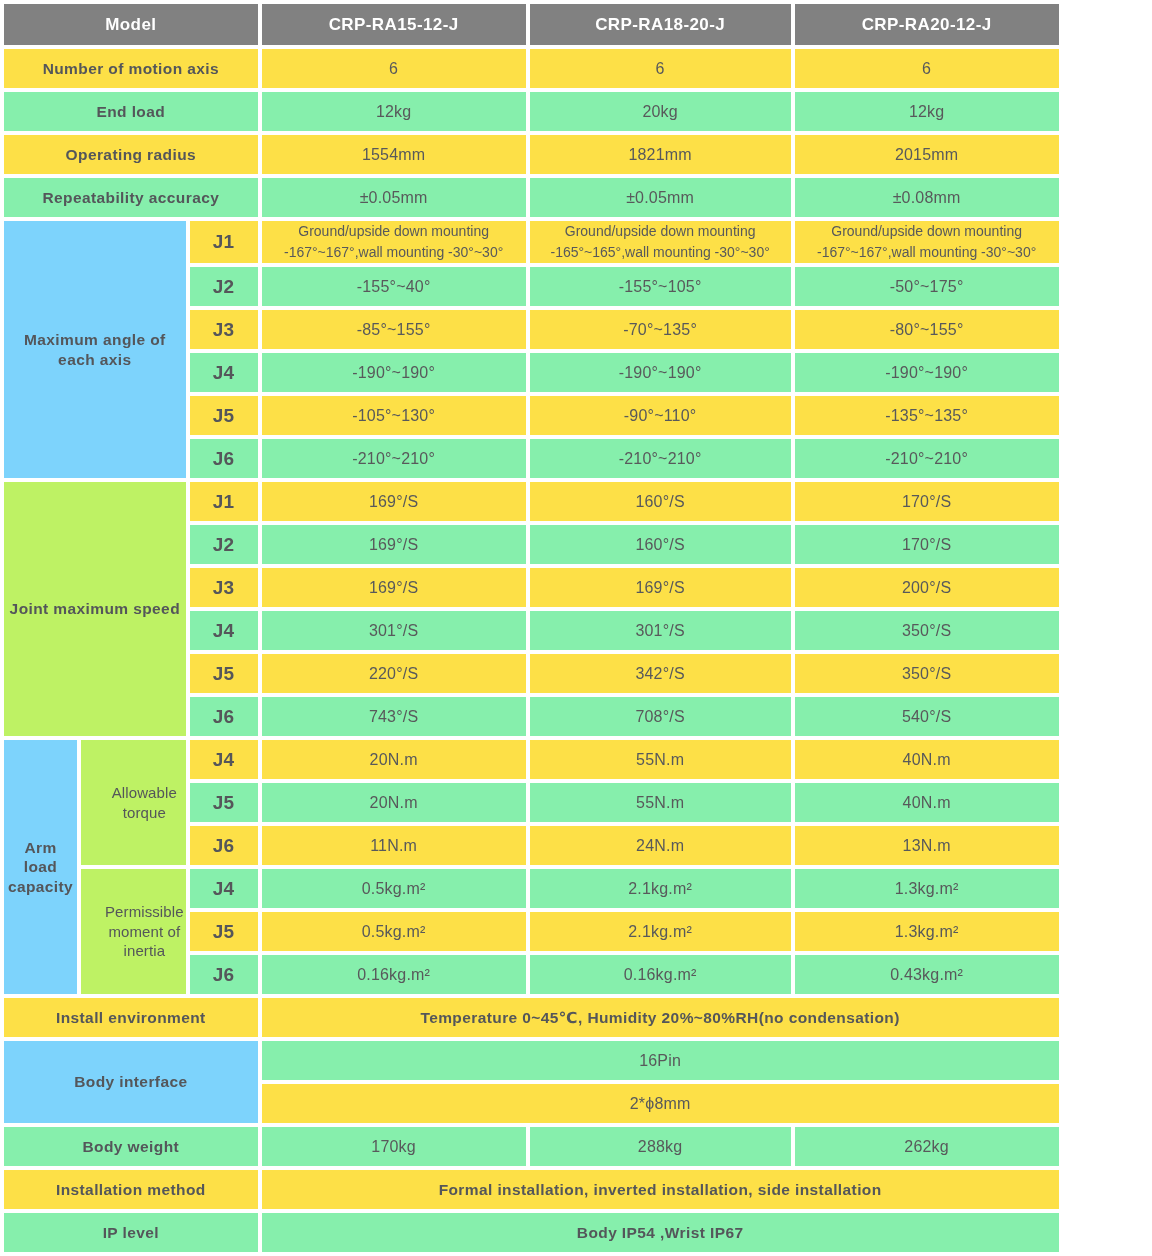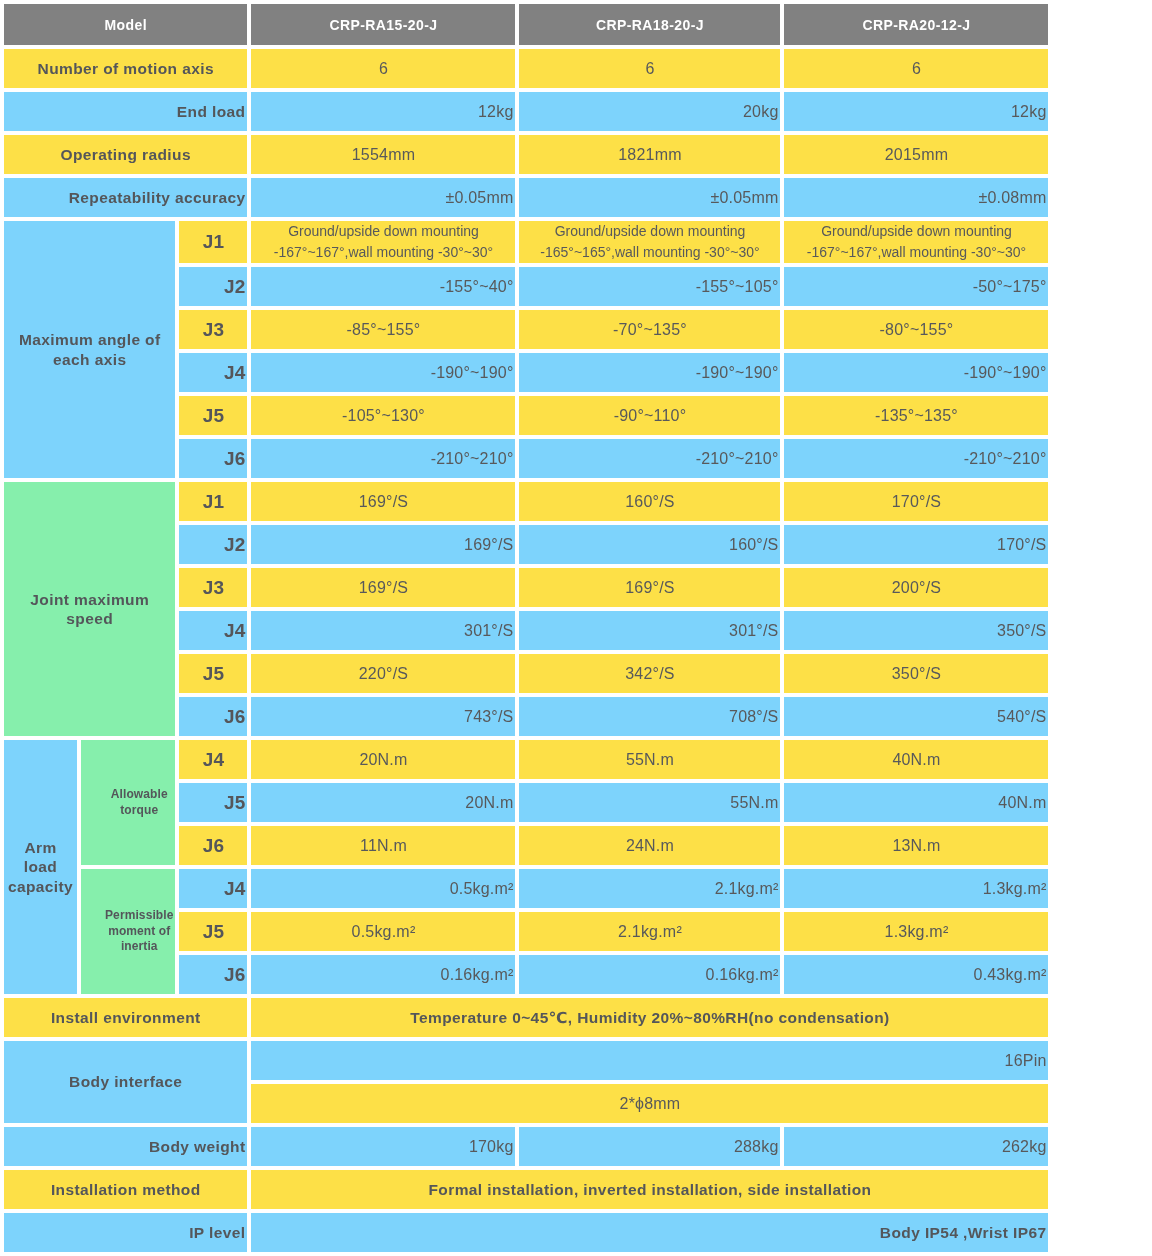--- a/index.html
+++ b/index.html
@@ -12,47 +12,47 @@
     border-spacing:4px;
     table-layout:fixed;
     margin:0;
   }
   td {
     text-align:center; vertical-align:middle;
     height:39px; padding:0 2px;
     font-size:16px; color:#58595b; letter-spacing:0.2px;
     overflow:hidden;
   }
-  .hdr { background:#818181; color:#ffffff; font-weight:bold; font-size:14px; height:41px; letter-spacing:0.4px; }
+  .hdr { background:#818181; color:#ffffff; font-weight:bold; font-size:17px; height:41px; letter-spacing:0.4px; }
   .w   { background:#fde047; }
-  .g   { background:#7dd3fc;text-align:right; }
+  .g   { background:#86efac; }
   .mg  { background:#7dd3fc; }
-  .lg  { background:#86efac;margin-left:12px; }
+  .lg  { background:#bef264;margin-left:12px; }
   .lbl { font-weight:bold; color:#54565a; font-size:15.5px; letter-spacing:0.4px; line-height:1.25; }
-  .lbl2{ font-weight:bold; color:#54565a; font-size:12px; letter-spacing:0.1px; line-height:1.3;padding-left:24px; }
+  .lbl2{ font-weight:normal; color:#54565a; font-size:15px; letter-spacing:0.1px; line-height:1.3;padding-left:24px; }
   .j   { font-weight:bold; font-size:19px; color:#55565a; }
   .sm  { font-size:14px; line-height:1.5; letter-spacing:0; }
 </style>
 </head>
 <body>
 
 <table class="spec">
   <colgroup>
     <col style="width:73px">
       <col style="width:66px">
       <col style="width:68px">
     <col style="width:264px">
       <col style="width:261px">
       <col style="width:264px">
   </colgroup>
 
   <tbody>
       <tr>
     <td colspan="3" class="hdr">Model</td>
-    <td class="hdr">CRP-RA15-20-J</td>
+    <td class="hdr">CRP-RA15-12-J</td>
     <td class="hdr">CRP-RA18-20-J</td>
     <td class="hdr">CRP-RA20-12-J</td>
   </tr>
 
   <tr>
     <td colspan="3" class="w lbl">Number of motion axis</td>
     <td class="w">6</td>
     <td class="w">6</td>
     <td class="w">6</td>
   </tr>

